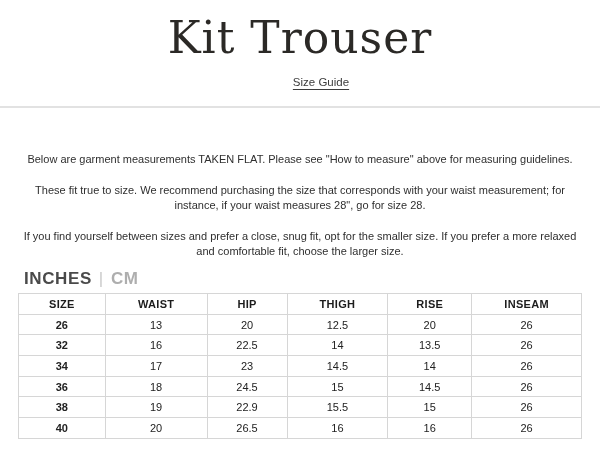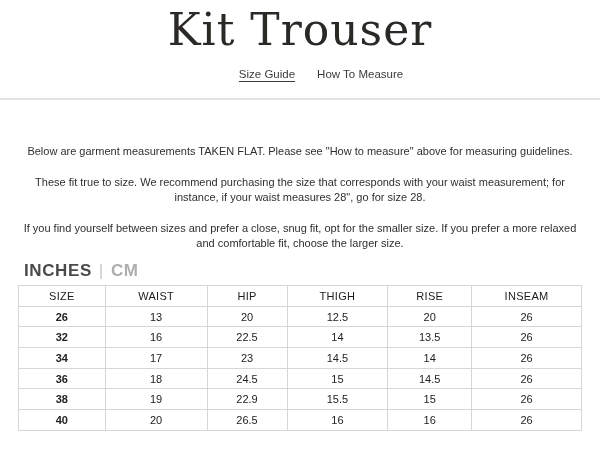--- a/index.html
+++ b/index.html
@@ -7,21 +7,21 @@
     width: 600px;
     height: 468px;
     background: #ffffff;
     font-family: "Liberation Sans", sans-serif;
     color: #2e2e2e;
     overflow: hidden;
   }
   .page { width: 600px; height: 468px; background: #fff; }
 
   
-  .title-wrap { text-align: center; }
+  .title-wrap { text-align: center; padding-top: 8px; }
   .page-title {
     font-family: "DejaVu Serif", serif;
     font-size: 44px;
     font-weight: 500;
     color: #2b2926;
     letter-spacing: 1px;
     line-height: 60px;
   }
 
   
@@ -82,21 +82,21 @@
   .size-table th, .size-table td {
     border: 1px solid #d6d6d6;
     text-align: center;
     vertical-align: middle;
     font-size: 11px;
     height: 20.7px;
     padding: 0;
     color: #222;
   }
   .size-table th {
-    font-weight: normal;
+    font-weight: bold;
     color: #1c1c1c;
     letter-spacing: 0.3px;
   }
   .size-table td.size-col { font-weight: bold; }
   .size-table col.c1 { width: 15.4%; }
   .size-table col.c2 { width: 18.1%; }
   .size-table col.c3 { width: 14.2%; }
   .size-table col.c4 { width: 17.9%; }
   .size-table col.c5 { width: 14.9%; }
   .size-table col.c6 { width: 19.5%; }
@@ -105,21 +105,20 @@
 <body>
 
 <div class="page">
 
   <div class="title-wrap">
     <div class="page-title">Kit Trouser</div>
   </div>
 
   <div class="tabs">
     <span class="tab active">Size Guide</span>
-    <span class="tab">How To Measure</span>
   </div>
 
   <div class="divider"></div>
 
   <div class="notes">
     <p class="note">Below are garment measurements TAKEN FLAT. Please see "How to measure" above for measuring guidelines.</p>
     <p class="note">These fit true to size. We recommend purchasing the size that corresponds with your waist measurement; for instance, if your waist measures 28", go for size 28.</p>
     <p class="note">If you find yourself between sizes and prefer a close, snug fit, opt for the smaller size. If you prefer a more relaxed and comfortable fit, choose the larger size.</p>
   </div>
 

